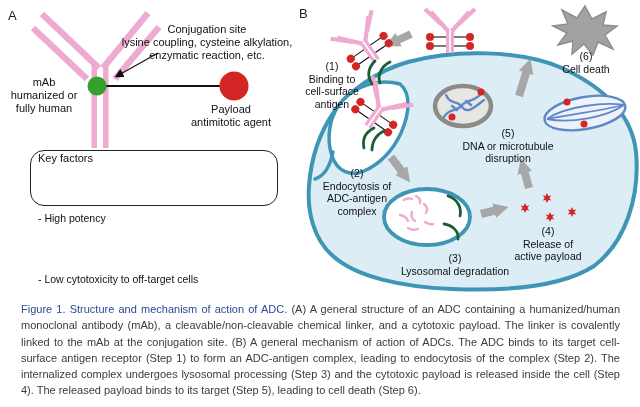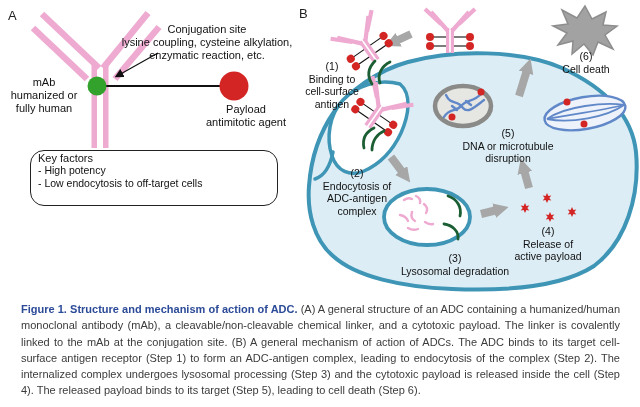--- a/index.html
+++ b/index.html
@@ -13,26 +13,26 @@
         font-family:"Liberation Sans", sans-serif;color:var(--ink);}
   #figsvg{position:absolute;left:0;top:0;}
   .panel-letter{position:absolute;font-size:13px;color:#222;}
   .alabel{position:absolute;transform:translateX(-50%);text-align:center;
           font-size:11px;line-height:13px;white-space:pre-line;color:#111;}
   .blabel{position:absolute;transform:translateX(-50%);text-align:center;
           font-size:10.5px;line-height:12.5px;white-space:pre-line;color:#111;}
   .kf-box{position:absolute;left:30px;top:150px;width:246px;height:54px;
           border:1.6px solid #222;border-radius:14px;background:#fff;}
   .kf-title{position:absolute;left:38px;top:152px;font-size:11px;color:#111;}
-  .kf-line{font-size:10.5px;line-height:12.8px;color:#111;}
+  .kf-line{font-size:10.5px;line-height:12.8px;color:#111;margin-top:48px;}
   .kf-col1{position:absolute;left:38px;top:164px;}
   .kf-col2{position:absolute;left:142px;top:164px;}
   .caption{position:absolute;left:21px;top:301px;width:599px;
            font-size:11px;line-height:16.3px;text-align:justify;color:#3b3b3b;}
-  .cap-title{font-weight:bold;color:var(--captionblue);}
+  .cap-title{font-weight:normal;color:var(--captionblue);}
   
   .memb{fill:var(--cellfill);stroke:var(--teal);stroke-width:4;}
   .pocket{fill:#fff;stroke:var(--teal);stroke-width:3.5;}
   .curl{fill:none;stroke:var(--teal);stroke-width:3.5;stroke-linecap:round;}
   .stem{fill:var(--pink);}
   .abA{stroke:var(--pink);stroke-width:6.5;}
   .abL{stroke:var(--pink);stroke-width:4.2;}
   .lnk{stroke:#111;stroke-width:1.1;}
   .lnkA{stroke:#111;stroke-width:2.2;}
   .dot{fill:var(--red);}
@@ -183,28 +183,28 @@
     </g>
   </svg>
 
   <div class="panel-letter" style="left:8px;top:8px">A</div>
   <div class="alabel" style="left:207px;top:23px">Conjugation site
 lysine coupling, cysteine alkylation,
 enzymatic reaction, etc.</div>
   <div class="alabel" style="left:44px;top:76px">mAb
 humanized or
 fully human</div>
-  <div class="alabel" style="left:246px;top:103px">Payload
+  <div class="alabel" style="left:231px;top:103px">Payload
 antimitotic agent</div>
 
   <div class="kf-box"></div>
   <div class="kf-title">Key factors</div>
   <div class="kf-col1">
     <div class="kf-line">- High potency</div>
-    <div class="kf-line">- Low endocytosis to off-target cells</div>
+    <div class="kf-line">- Low cytotoxicity to off-target cells</div>
   </div>
 
   <div class="panel-letter" style="left:299px;top:6px">B</div>
   <div class="blabel" style="left:332px;top:60px">(1)
 Binding to
 cell-surface
 antigen</div>
   <div class="blabel" style="left:357px;top:167px">(2)
 Endocytosis of
 ADC-antigen

